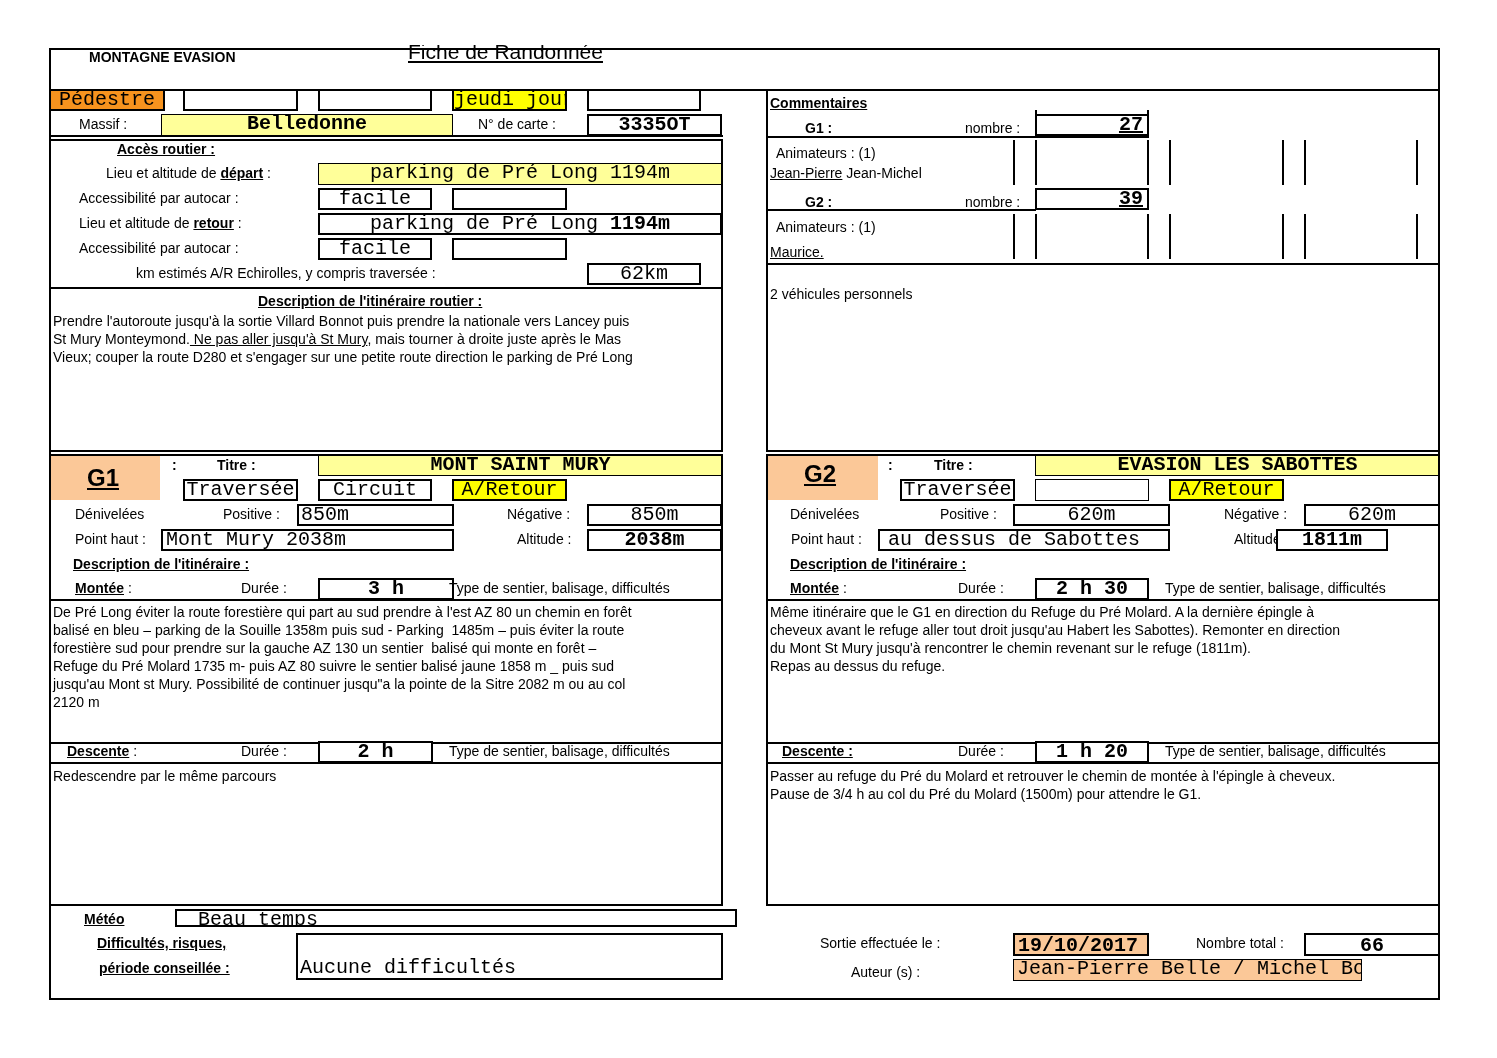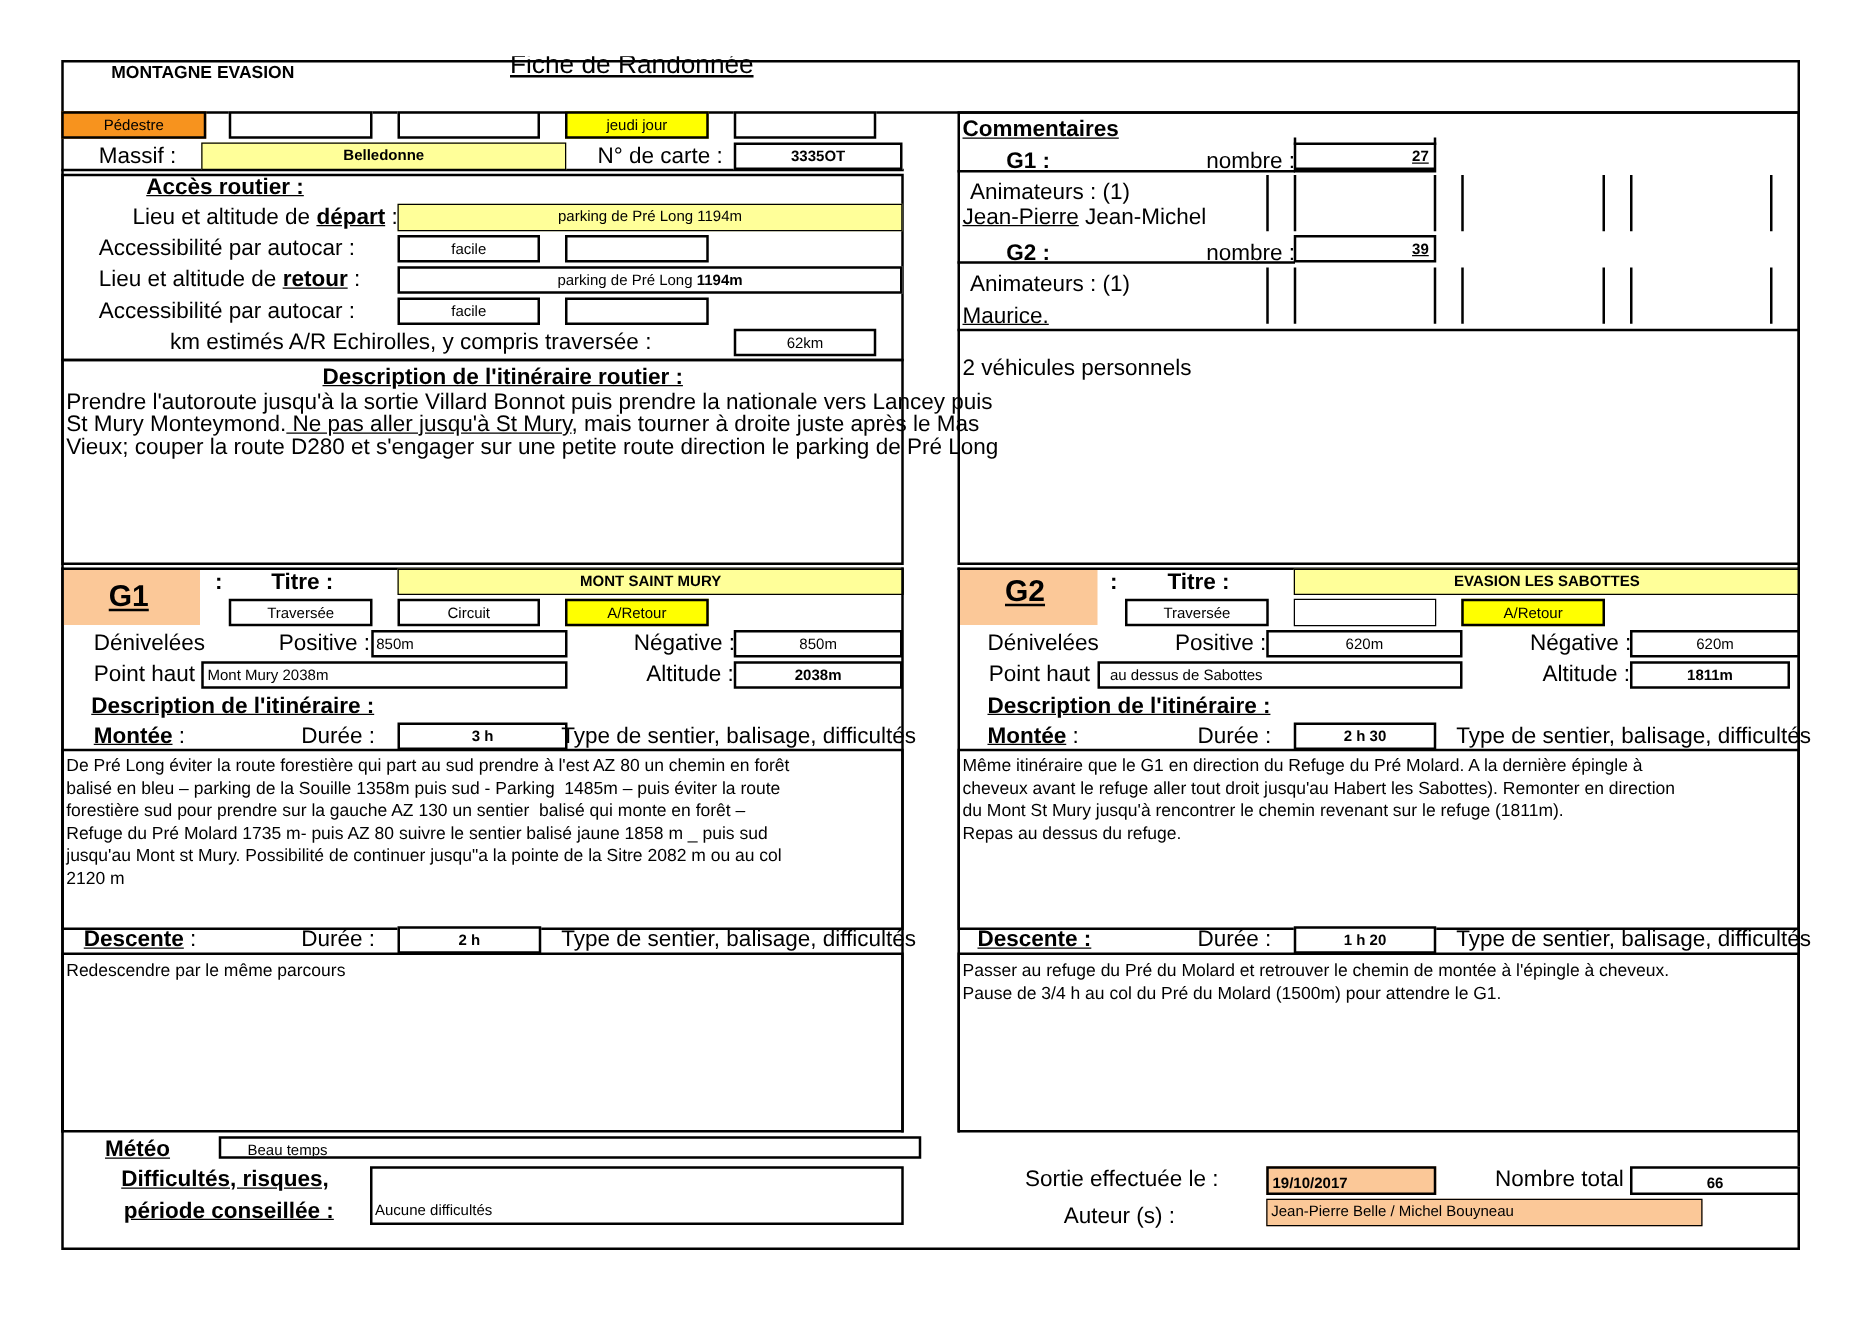--- a/index.html
+++ b/index.html
@@ -1,26 +1,26 @@
 <!DOCTYPE html>
 <html><head>
 <meta charset="utf-8">
 <style>
   html, body { margin:0; padding:0; background:#ffffff; }
   body { width:1497px; height:1058px; position:relative; overflow:hidden;
          font-family:"Liberation Sans", sans-serif; font-size:14px; color:#000; }
   .abs { position:absolute; box-sizing:border-box; }
   .box { position:absolute; box-sizing:border-box; border:2px solid #000; background:#fff; }
-  .lbl { position:absolute; white-space:nowrap; line-height:18px; font-size:18px; }
+  .lbl { position:absolute; white-space:nowrap; line-height:18px; font-size:14px; }
   .b { font-weight:bold; }
   .u { text-decoration:underline; }
   .c { text-align:center; }
   .r { text-align:right; }
   .cell { position:absolute; box-sizing:border-box; border:2px solid #000; background:#fff;
-          line-height:18px; font-size:12px; white-space:nowrap; overflow:hidden; }
+          line-height:18px; font-size:20px; white-space:nowrap; overflow:hidden;font-family:Liberation Mono, monospace; }
   .orange { background:#f7931e; }
   .yellow { background:#ffff00; }
   .pale { background:#ffff99; }
   .peach { background:#fbc898; }
   .vline { position:absolute; width:2px; background:#000; }
   .hline { position:absolute; height:2px; background:#000; }
   .para { position:absolute; font-size:14px; line-height:18px; white-space:pre-wrap; }
 </style>
 </head>
 <body>
@@ -170,21 +170,21 @@
 
 <div class="lbl" style="left:790px; top:505px;">Dénivelées</div>
 <div class="lbl" style="left:940px; top:505px;">Positive :</div>
 <div class="cell c" style="left:1013px; top:504px; width:157px; height:22px;">620m</div>
 <div class="lbl" style="left:1224px; top:505px;">Négative :</div>
 <div class="cell c" style="left:1304px; top:504px; width:136px; height:22px;">620m</div>
 
 <div class="lbl" style="left:791px; top:530px;">Point haut :</div>
 <div class="cell" style="left:878px; top:529px; width:292px; height:22px; padding-left:8px;">au dessus de Sabottes</div>
 <div class="lbl" style="left:1234px; top:530px;">Altitude :</div>
-<div class="cell c b" style="left:1304px; top:529px; width:128px; height:22px;">1811m</div>
+<div class="cell c b" style="left:1276px; top:529px; width:112px; height:22px;">1811m</div>
 
 <div class="lbl b u" style="left:790px; top:555px;">Description de l'itinéraire :</div>
 
 <div class="lbl" style="left:790px; top:579px;"><span class="b u">Montée</span><span> :</span></div>
 <div class="lbl" style="left:958px; top:579px;">Durée :</div>
 <div class="cell c b" style="left:1035px; top:578px; width:114px; height:22px;">2 h 30</div>
 <div class="lbl" style="left:1165px; top:579px;">Type de sentier, balisage,  difficultés</div>
 
 <div class="box" style="left:766px; top:599px; width:674px; height:145px; background:transparent;"></div>
 <div class="para" style="left:770px; top:603px; width:668px;">Même itinéraire que le G1 en direction du Refuge du Pré Molard. A la dernière épingle à

